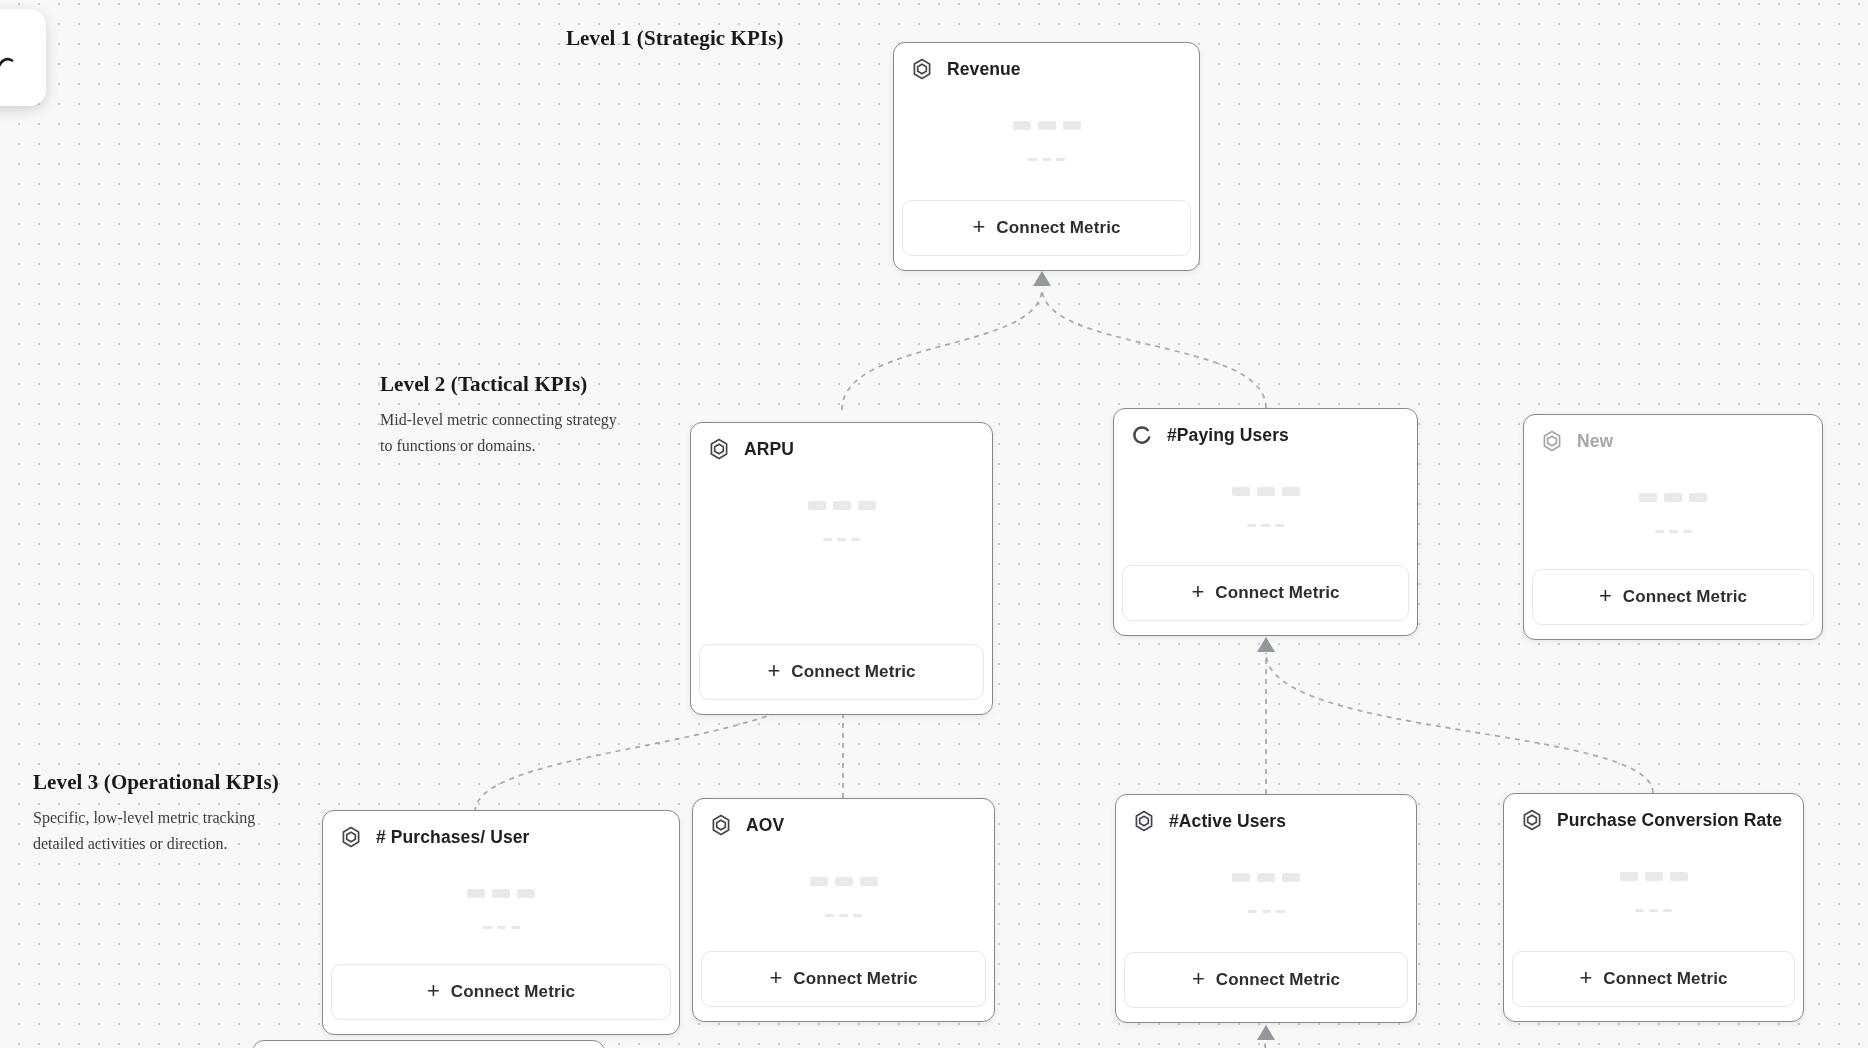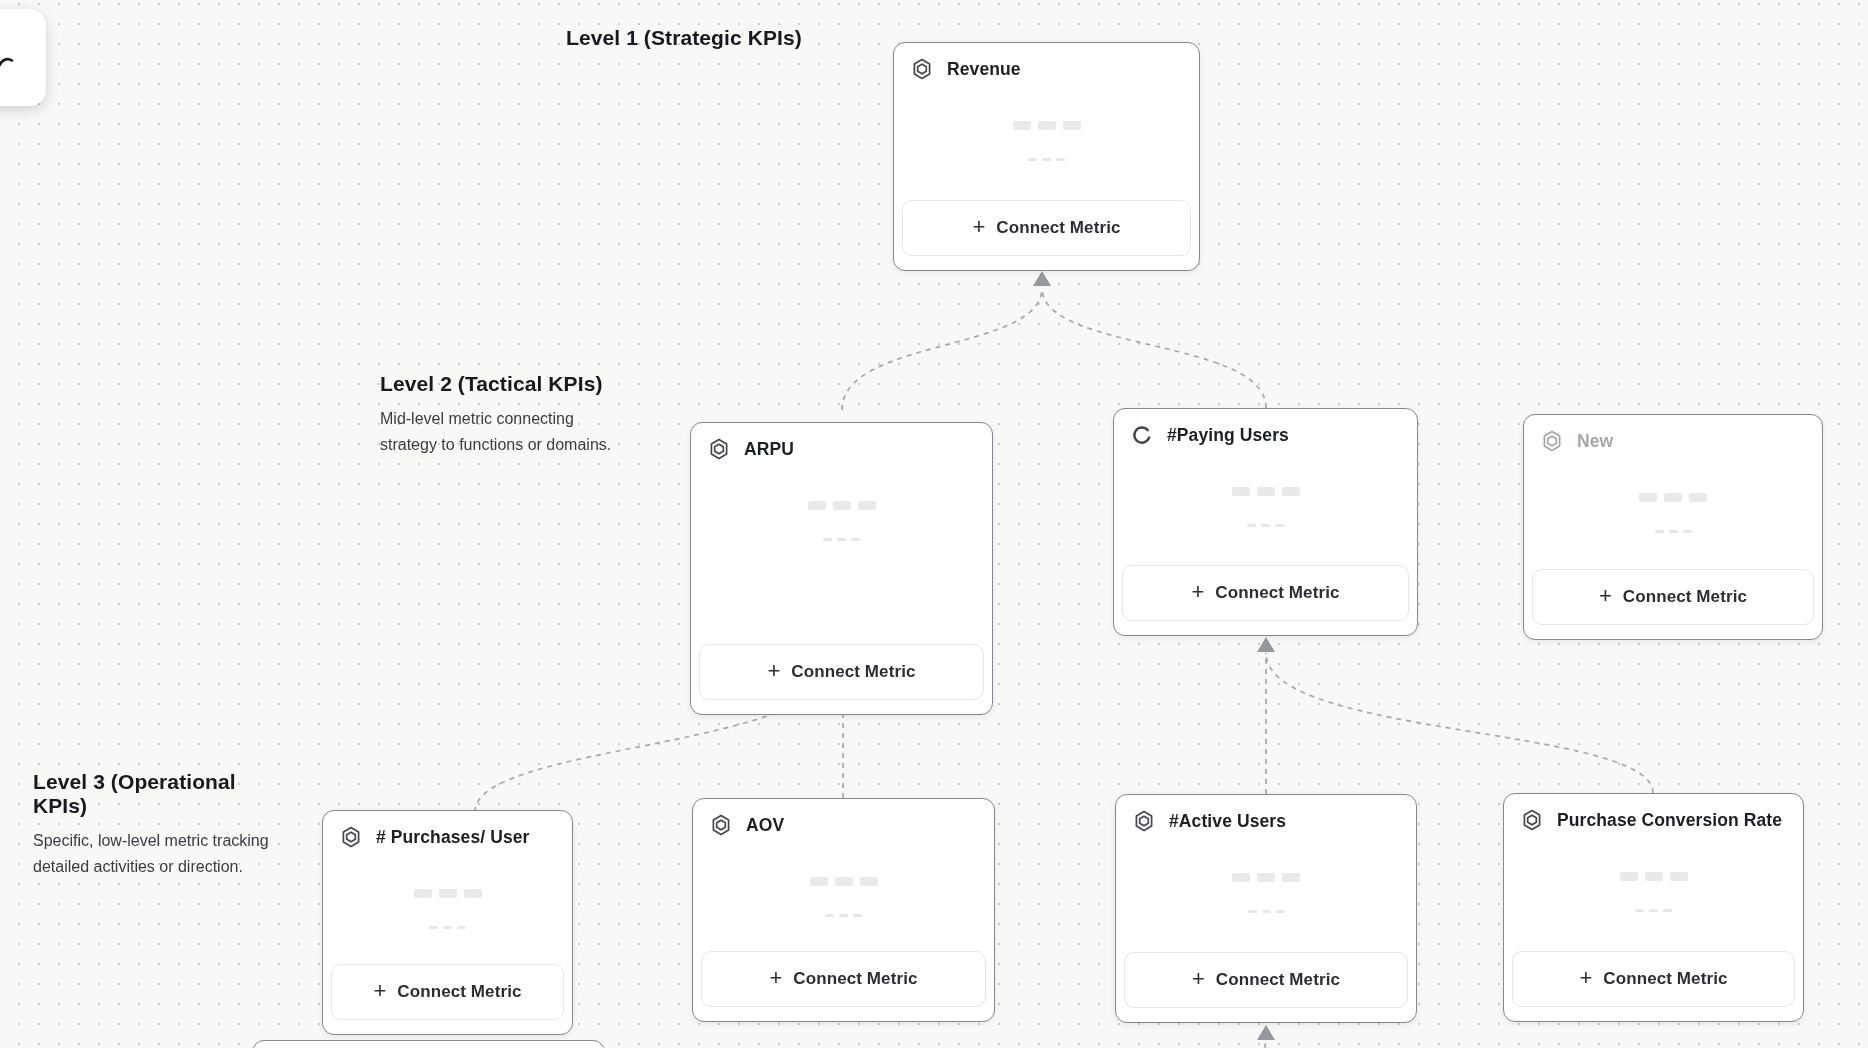--- a/index.html
+++ b/index.html
@@ -8,21 +8,21 @@
     font-family:"Liberation Sans","DejaVu Sans",sans-serif;
     background-color:#f8f8f7;
     background-image:radial-gradient(circle,#c7c9ca 1.3px,transparent 1.4px);
     background-size:20px 20px;
     background-position:9px 14px;
   }
   .connector-layer{position:absolute;left:0;top:0;z-index:1;}
   .edge{fill:none;stroke:#a6a9ac;stroke-width:1.7;stroke-dasharray:5 5;}
   .arrowhead{fill:#94979b;stroke:none;}
 
-  .level-label{position:absolute;z-index:2;}
+  .level-label{position:absolute;z-index:2;font-family:Liberation Serif, serif;}
   .level-title{font-size:21px;font-weight:700;color:#17191e;letter-spacing:.1px;}
   .level-desc{margin-top:10px;font-size:16px;line-height:26px;color:#393d43;}
 
   .card{
     position:absolute;z-index:3;background:#ffffff;
     border:1.5px solid #85888c;border-radius:12px;
     box-shadow:0 2px 6px rgba(0,0,0,0.07);
     box-sizing:border-box;
   }
   .card-header{position:absolute;left:17px;top:15px;display:flex;align-items:center;gap:14px;}
@@ -189,21 +189,21 @@
         <span></span>
         <span></span>
       </div>
   </div>
   <button class="connect-btn">
     <span class="plus">+</span>
     <span class="btn-label">Connect Metric</span>
   </button>
 </div>
 
-<div class="card" style="left:322px;top:810px;width:251px;height:225px">
+<div class="card" style="left:322px;top:810px;width:358px;height:225px">
   <div class="card-header">
     <svg class="hexicon" viewBox="0 0 22 22">
       <path d="M11 1.6 L18.6 6 V16 L11 20.4 L3.4 16 V6 Z"></path>
       <path d="M11 6.2 L15.3 8.7 V13.3 L11 15.8 L6.7 13.3 V8.7 Z"></path>
     </svg>
     <span class="metric-title"># Purchases/ User</span>
   </div>
   <div class="skeleton">
     <div class="sk-row">
         <span></span>

